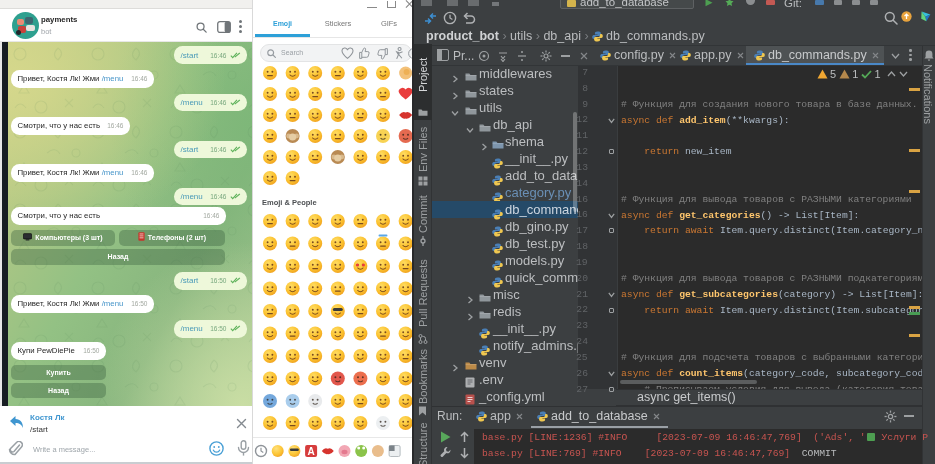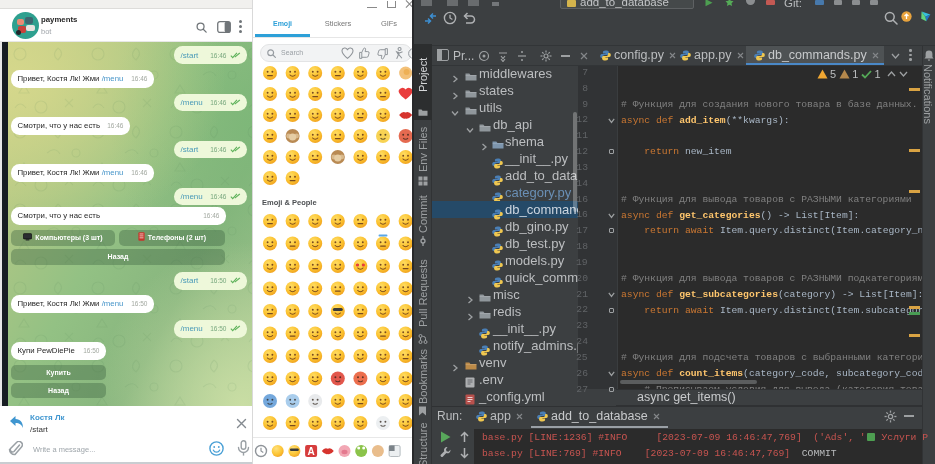--- a/index.html
+++ b/index.html
@@ -467,20 +467,24 @@
 <svg class="abs" style="left:489px;top:11px" width="11" height="11" viewBox="0 0 15 15">
       <circle cx="7.5" cy="7.5" r="7" fill="#e8a33d"></circle>
       <path d="M7.5 11 V4.5 M4.8 7 L7.5 4.2 L10.2 7" stroke="#fff" stroke-width="1.8" fill="none"></path>
     </svg>
 <svg class="abs" style="left:508px;top:10px" width="12" height="12" viewBox="0 0 15 15">
       <path d="M2 2 L13 5.5 L6.5 8.5 Z" fill="#35c0dc"></path>
       <path d="M13 5.5 L6.5 8.5 L8 14 Z" fill="#2277c8"></path>
       <path d="M2 2 L6.5 8.5 L8 14 L1.5 11 Z" fill="#63d57e"></path>
     </svg>
 <div class="abs" style="left:2px;top:28px;width:521px;height:18px;background:#3c3f41;border-bottom:1px solid #323537"></div>
+<div class="abs" style="left:14px;top:29px;font-size:12.5px;color:#bbbdbf;white-space:nowrap"><b style="color:#d0d2d4">product_bot</b> <span style="color:#7c7f82">›</span> utils <span style="color:#7c7f82">›</span> db_api <span style="color:#7c7f82">›</span> <svg width="11" height="11" viewBox="0 0 11 11" style="display:inline-block;vertical-align:-2px;margin-right:3px">
+        <path d="M5.5 0.5 c-2 0 -2.6 0.9 -2.6 2 v1 h2.7 v0.6 H1.8 c-1.1 0 -1.6 1 -1.6 2 c0 1.1 0.5 2 1.6 2 h1.1 v-1.3 c0 -1 0.9 -1.8 1.9 -1.8 h2.6 c0.9 0 1.5 -0.7 1.5 -1.6 v-1 c0 -1 -0.9 -1.9 -2 -1.9 Z" fill="#4a7fb5"></path>
+        <path d="M5.5 10.5 c2 0 2.6 -0.9 2.6 -2 v-1 H5.4 v-0.6 h3.8 c1.1 0 1.6 -1 1.6 -2 c0 -1.1 -0.5 -2 -1.6 -2 h-1.1 v1.3 c0 1 -0.9 1.8 -1.9 1.8 H3.6 c-0.9 0 -1.5 0.7 -1.5 1.6 v1 c0 1 0.9 1.9 2 1.9 Z" fill="#efc750"></path>
+      </svg>db_commands.py</div>
 <div class="abs" style="left:2px;top:46px;width:18px;height:418px;background:#3c3f41;border-right:1px solid #313335"></div>
 <div class="abs" style="left:2px;top:44px;width:18px;height:76px;background:#2c2e2f;">
 <div class="abs" style="left:0;top:0;width:18px;height:62px;writing-mode:vertical-rl;transform:rotate(180deg);font-size:11px;color:#d5d7d9;text-align:center;line-height:18px">Project</div>
 <div class="abs" style="left:4px;top:64px">
         <svg width="10" height="9" viewBox="0 0 10 9">
           <path d="M0.5 1.5 h3 l1 1.3 h5 v5 h-9 Z" fill="#9da0a2"></path>
         </svg>
       </div>
     </div>
 <div class="abs" style="left:2px;top:124px;width:18px;height:64px;">

